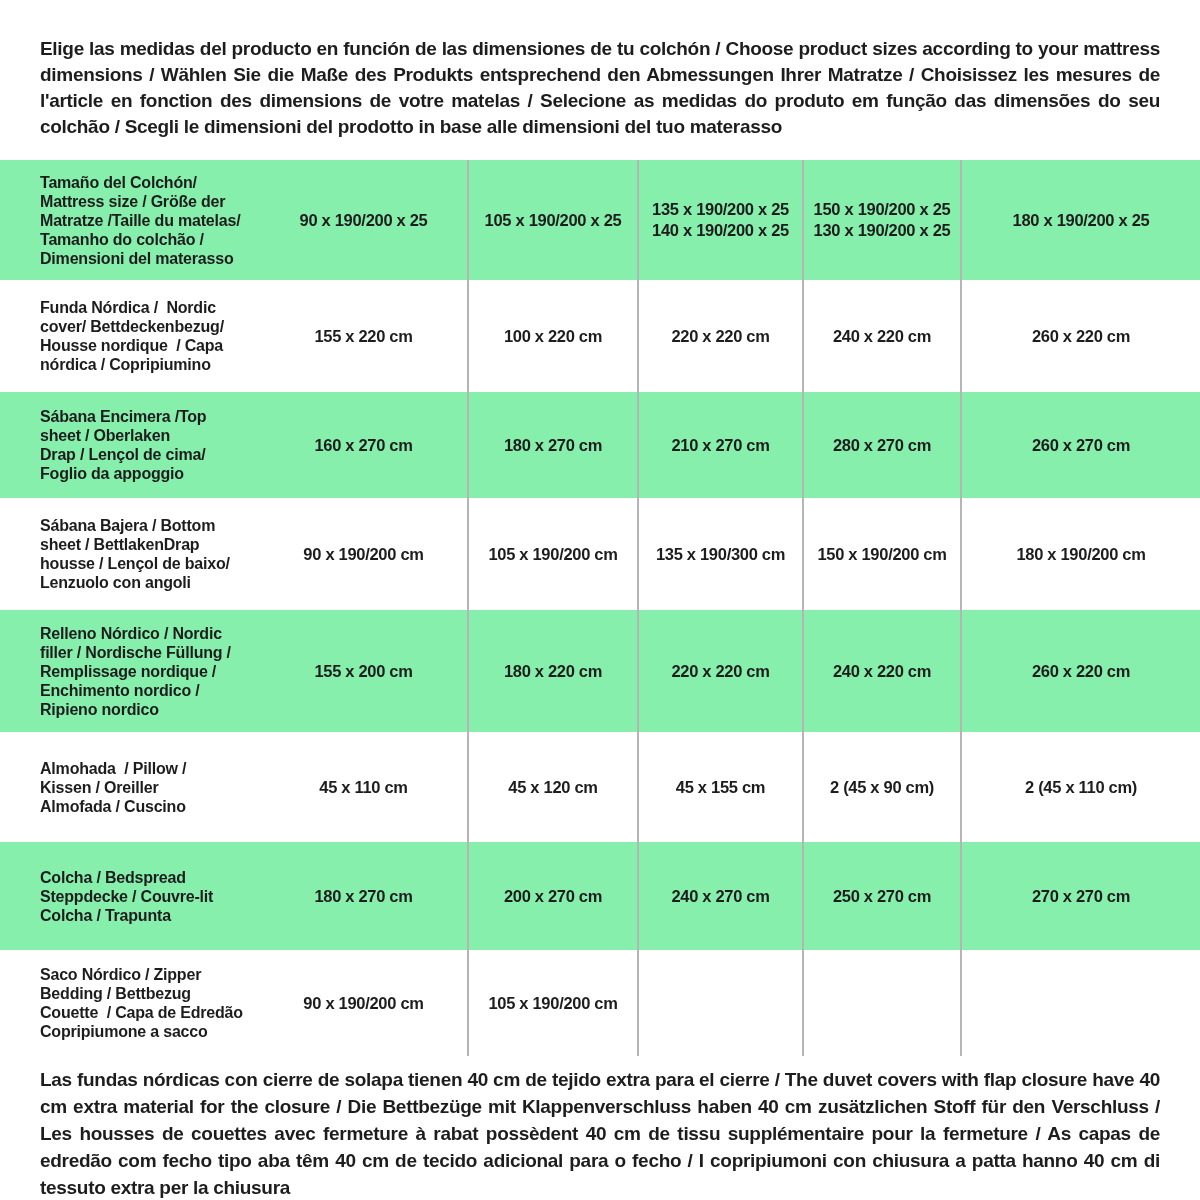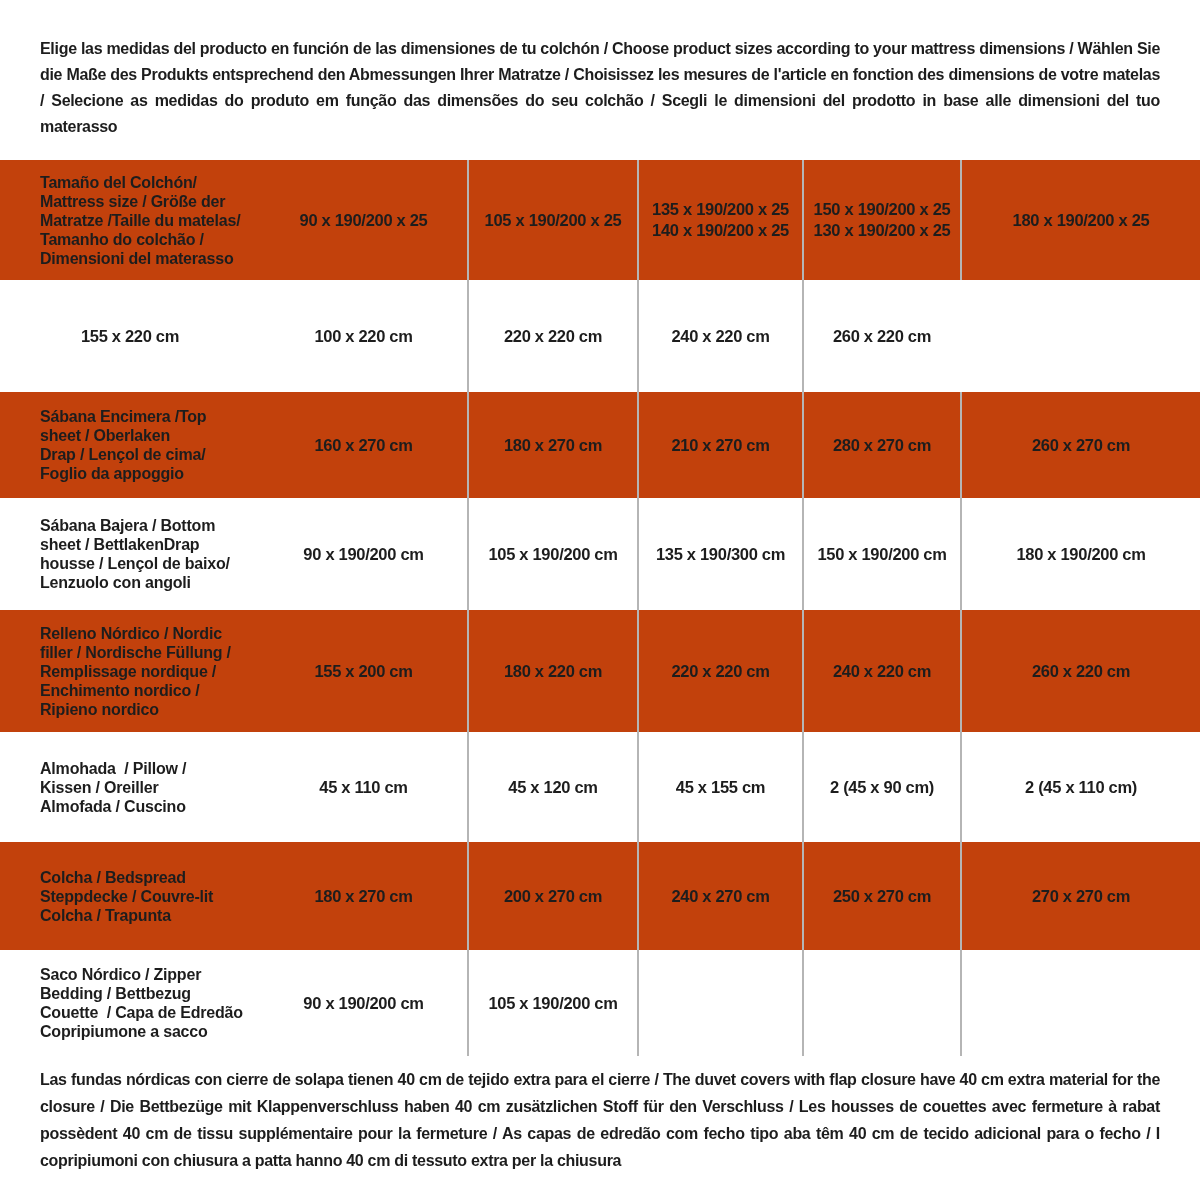--- a/index.html
+++ b/index.html
@@ -10,38 +10,38 @@
   body {
     width: 1200px;
     height: 1200px;
     font-family: "Liberation Sans", sans-serif;
     font-weight: bold;
     color: #1d1d1d;
     overflow: hidden;
   }
   .intro, .footnote {
     margin: 0 40px;
-    font-size: 16px;
+    font-size: 19px;
     line-height: 26px;
     text-align: justify;
     letter-spacing: -0.3px;
   }
   .intro { padding-top: 36px; }
   .footnote { margin-top: 10px; line-height: 27px; }
 
   .size-table {
     margin-top: 20px;
     width: 1200px;
   }
   .trow {
     display: grid;
     grid-template-columns: 260px 207px 170px 165px 158px 240px;
     width: 1200px;
   }
-  .trow.alt { background: #c2410c; }
+  .trow.alt { background: #86efac; }
   .cell {
     display: flex;
     align-items: center;
     justify-content: center;
     text-align: center;
     white-space: pre;
     font-size: 16.5px;
     line-height: 21px;
     letter-spacing: -0.3px;
   }
@@ -72,20 +72,24 @@
     <div class="cell">90 x 190/200 x 25</div>
     <div class="cell">105 x 190/200 x 25</div>
     <div class="cell">135 x 190/200 x 25
 140 x 190/200 x 25</div>
     <div class="cell">150 x 190/200 x 25
 130 x 190/200 x 25</div>
     <div class="cell">180 x 190/200 x 25</div>
   </div>
 
   <div class="trow" style="min-height:112px">
+    <div class="cell label-cell">Funda Nórdica /  Nordic
+cover/ Bettdeckenbezug/
+Housse nordique  / Capa
+nórdica / Copripiumino</div>
     <div class="cell">155 x 220 cm</div>
     <div class="cell">100 x 220 cm</div>
     <div class="cell">220 x 220 cm</div>
     <div class="cell">240 x 220 cm</div>
     <div class="cell">260 x 220 cm</div>
   </div>
 
   <div class="trow alt" style="min-height:106px">
     <div class="cell label-cell">Sábana Encimera /Top
 sheet / Oberlaken

